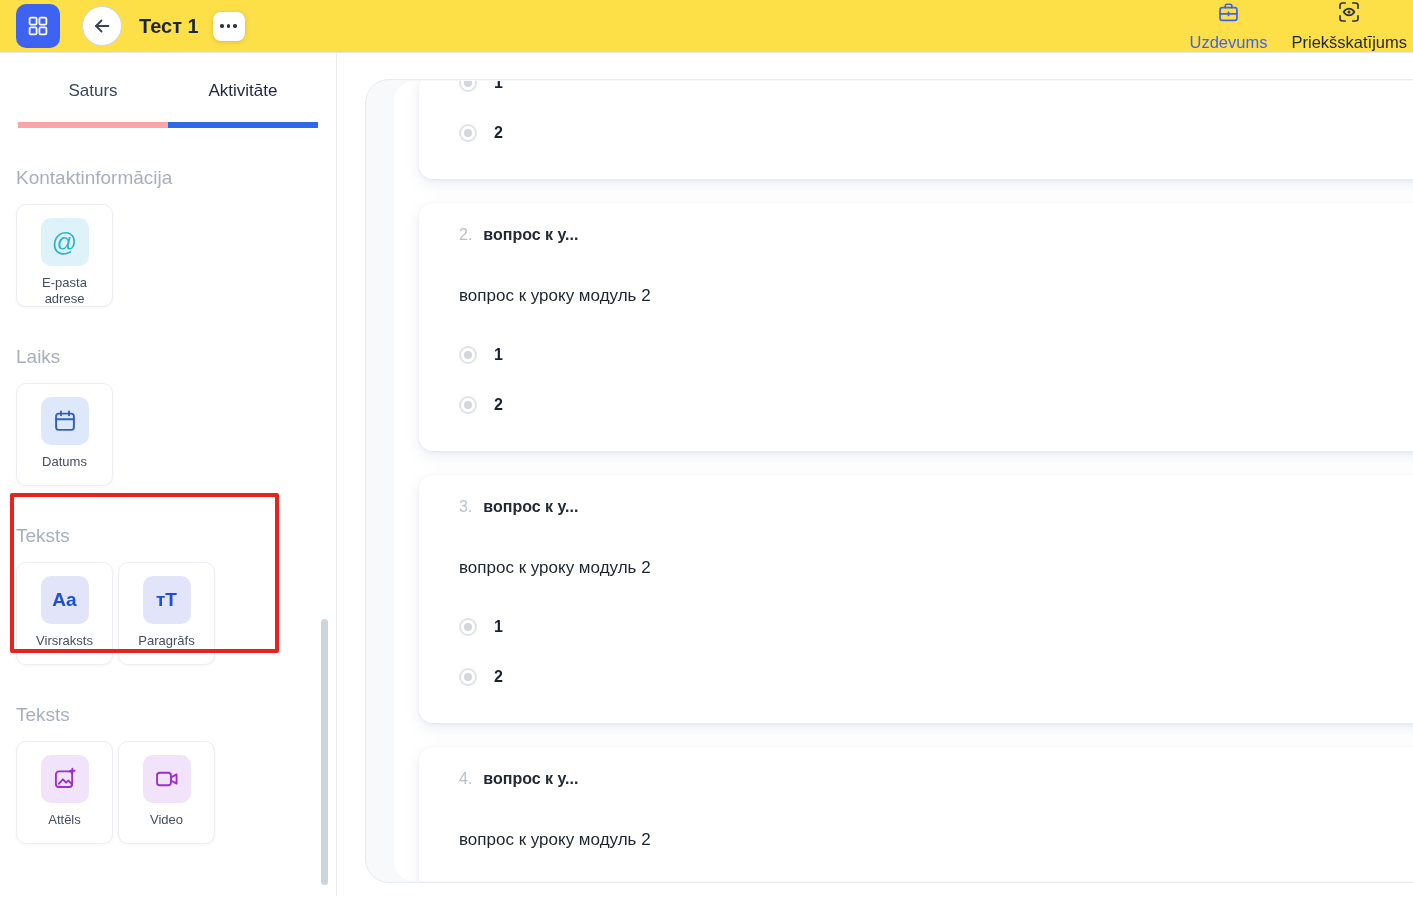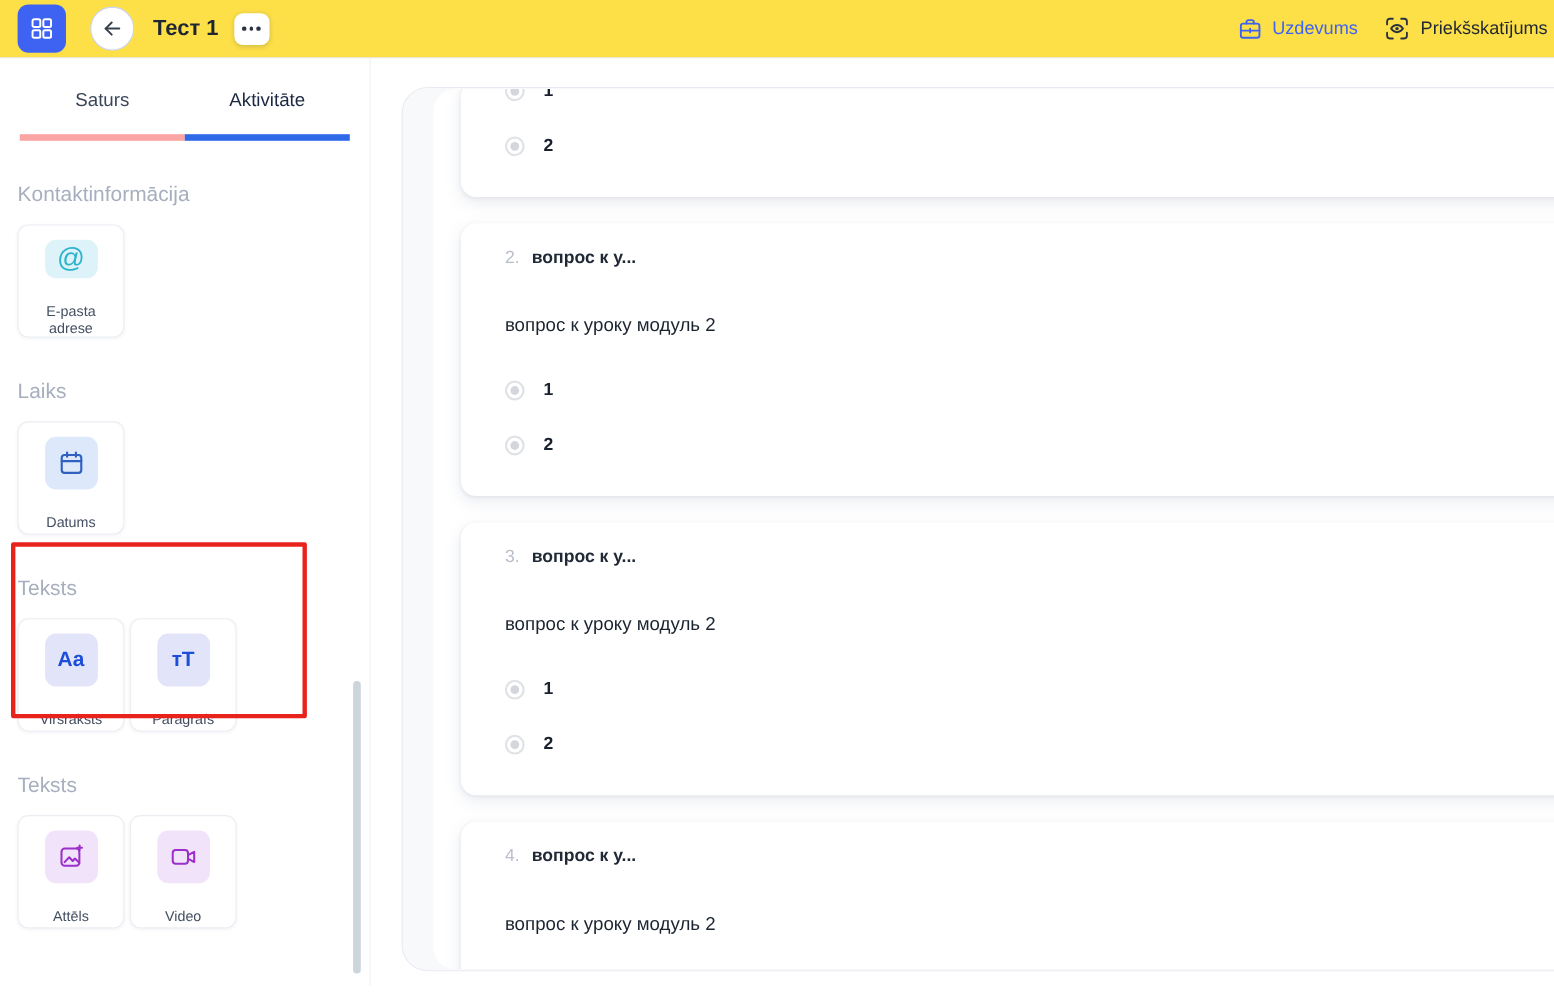--- a/index.html
+++ b/index.html
@@ -24,21 +24,21 @@
     display:flex; align-items:center; justify-content:center; cursor:pointer; flex:0 0 auto;
   }
   .page-title { margin-left:17px; font-size:20px; font-weight:600; color:#1f2633; }
   .more-btn {
     margin-left:14px; width:32px; height:29px; border-radius:8px; background:#fff;
     box-shadow:0 1px 5px rgba(30,40,70,.18); display:flex; align-items:center;
     justify-content:center; gap:3px; cursor:pointer;
   }
   .more-btn i { width:3.5px; height:3.5px; border-radius:50%; background:#2b3240; }
   .header-spacer { flex:1; }
-  .h-action { display:flex; align-items:center; gap:9px; cursor:pointer; white-space:nowrap; }
+  .h-action { display:flex; align-items:center; gap:9px; cursor:pointer; white-space:nowrap;flex-direction:column; }
   .h-action .lbl { font-size:16.5px; }
   .h-action.blue .lbl { color:#3e63f2; }
   .h-action.dark .lbl { color:#1f2633; }
   .h-action + .h-action { margin-left:24px; }
   
   .app-body { display:flex; height:843px; }
   .sidebar {
     width:337px; flex:0 0 337px; border-right:1px solid #e9ebf1;
     position:relative; background:#fff; overflow:hidden;
   }
@@ -63,21 +63,21 @@
   }
   .wicon.style-cyan   { background:#ddf3f9; color:#2eb3cc; }
   .wicon.style-blue   { background:#dde9fb; color:#3061c0; }
   .wicon.style-indigo { background:#e2e4f9; color:#1d4ed8; }
   .wicon.style-purple { background:#f1e3fa; color:#9c2fc9; }
   .glyph { font-weight:600; }
   .glyph-epasta { font-size:25px; font-weight:400; }
   .glyph-virsraksts { font-size:19px; }
   .glyph-paragrafs { font-size:19px; font-weight:700; }
   .wlabel {
-    margin-top:22px; font-size:13px; line-height:15.5px; color:#434e60;
+    margin-top:9px; font-size:13px; line-height:15.5px; color:#434e60;
     text-align:center; padding:0 5px;
   }
   .highlight-box {
     position:absolute; left:10px; top:440px; width:269px; height:160px;
     border:4px solid #e8231c; border-radius:2px; pointer-events:none; z-index:6;
   }
   .sb-thumb {
     position:absolute; left:321px; top:566px; width:7px; height:266px;
     background:#cdd5dc; border-radius:4px; cursor:pointer; z-index:4;
   }

